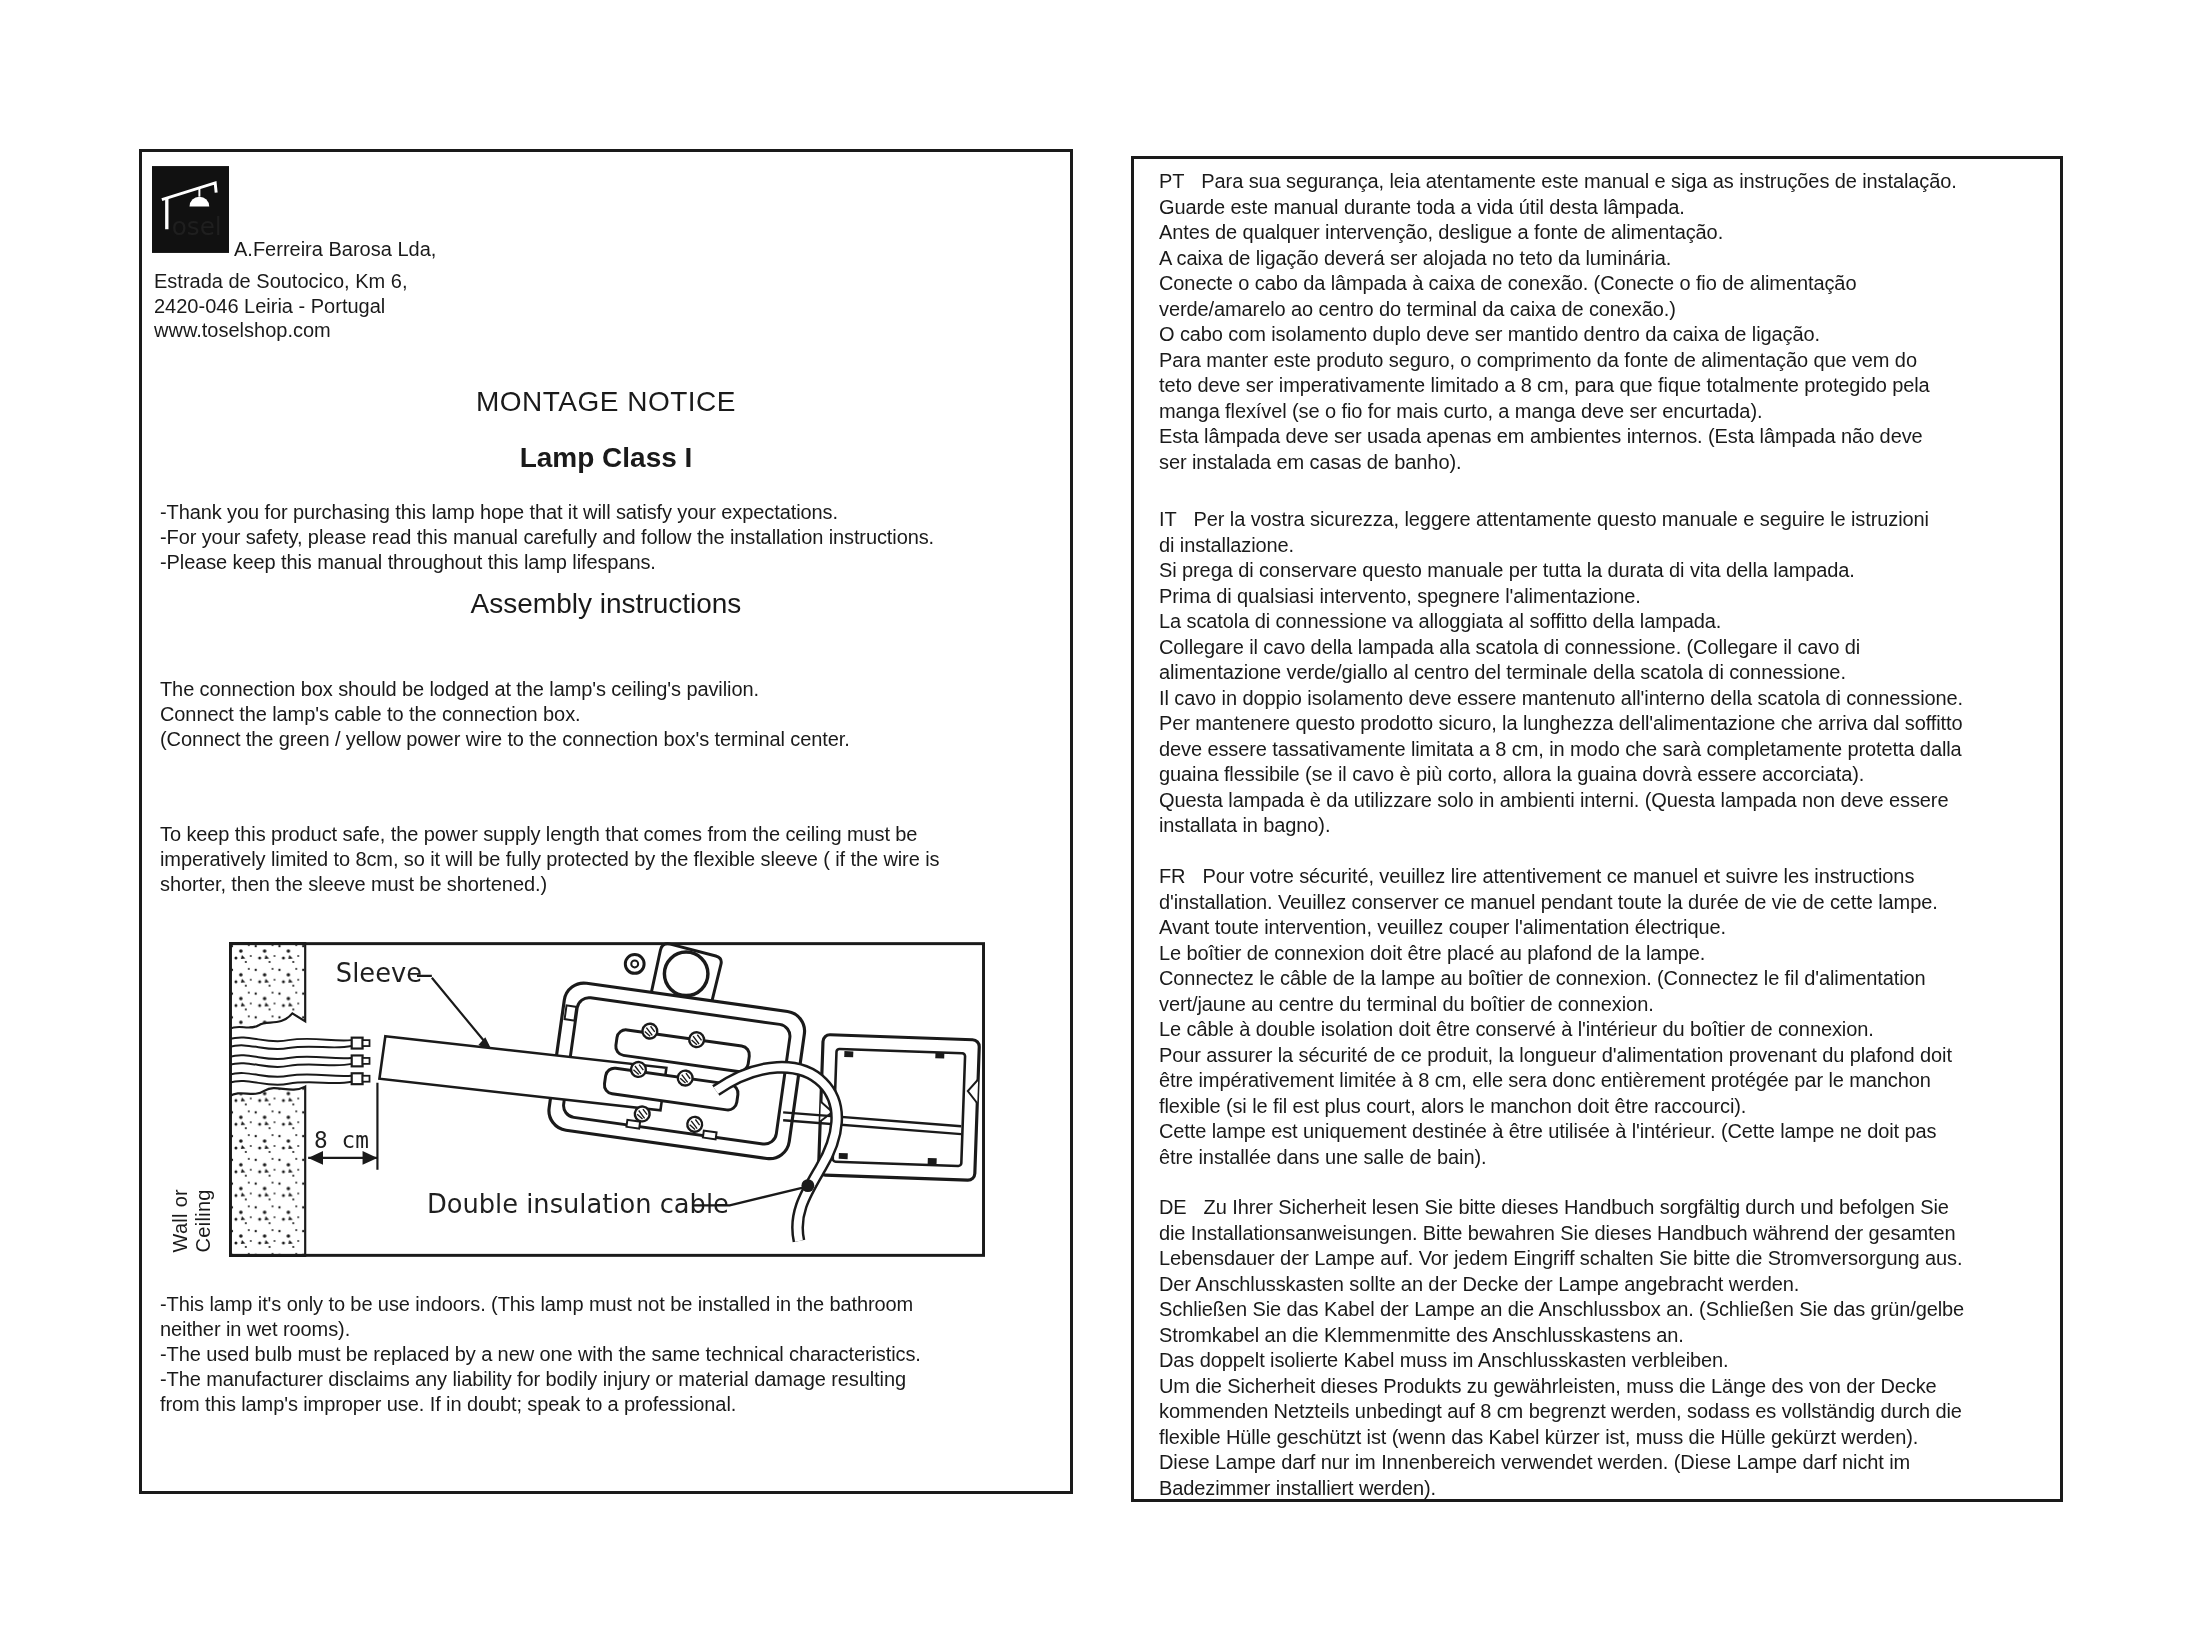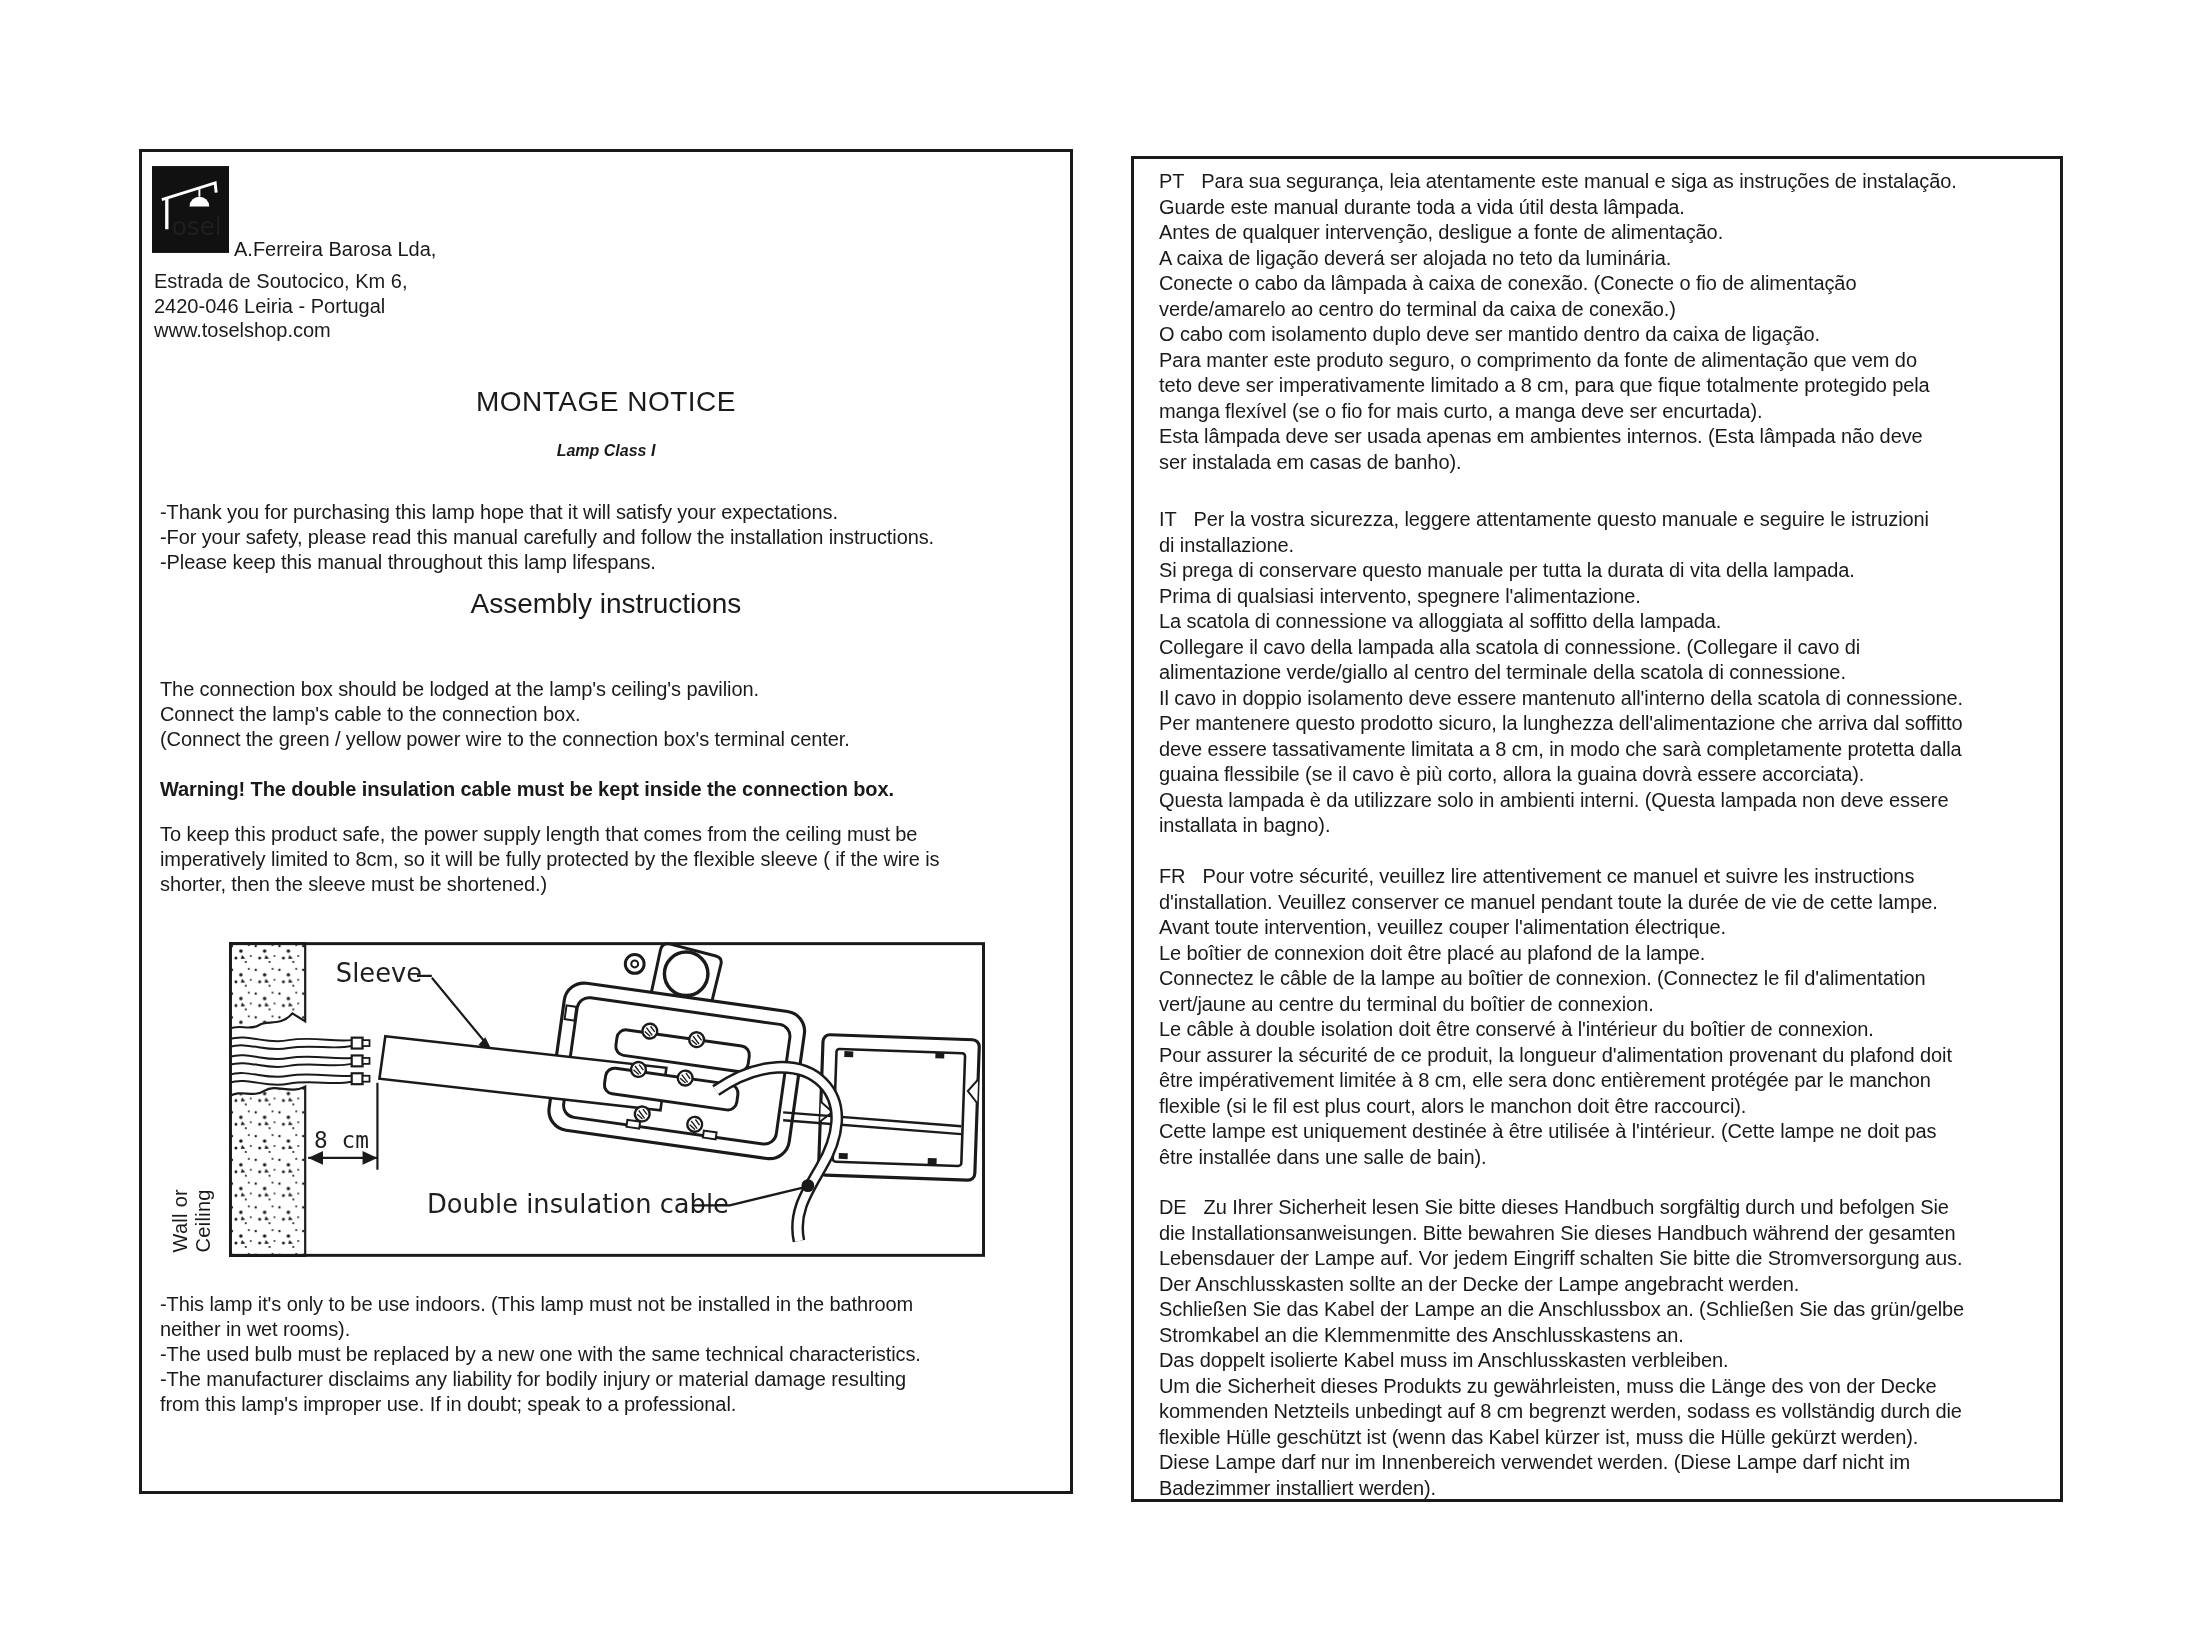--- a/index.html
+++ b/index.html
@@ -8,21 +8,21 @@
   .page{position:absolute;background:#fff;border:3px solid #1a1a1a;}
   #page1{left:139px;top:149px;width:928px;height:1339px;}
   #page2{left:1131px;top:156px;width:926px;height:1340px;}
   .abs{position:absolute;}
   .pre{white-space:pre-line;}
   .body-txt{font-size:20px;line-height:25px;letter-spacing:-0.1px;}
   .bold{font-weight:bold;}
   .center{width:100%;text-align:center;}
   .h1{font-size:28px;letter-spacing:0.5px;}
   .h2{font-size:28px;}
-  .sub{font-size:16px;font-weight:bold;font-style:italic;}
+  .sub{font-size:28px;font-weight:bold;}
   .company{font-size:20px;line-height:25px;}
   .lang-block{position:absolute;left:25px;right:14px;font-size:20px;line-height:25.5px;letter-spacing:-0.1px;}
   .lang-code{margin-right:17px;}
   .lang-text{white-space:pre-line;margin-top:28px;}
   .wall-label{font-size:20px;line-height:23px;letter-spacing:0.3px;transform:rotate(-90deg);text-align:left;}
   svg text{fill:#1f1f1f;}
   .draft{font-family:"DejaVu Sans Mono",monospace;}
 </style>
 </head>
 <body>
@@ -50,21 +50,20 @@
 
   <div class="abs body-txt pre" style="left:18px;top:348px;right:8px">-Thank you for purchasing this lamp hope that it will satisfy your expectations.
 -For your safety, please read this manual carefully and follow the installation instructions.
 -Please keep this manual throughout this lamp lifespans.</div>
 
 
   <div class="abs body-txt pre" style="left:18px;top:525px;right:8px">The connection box should be lodged at the lamp's ceiling's pavilion.
 Connect the lamp's cable to the connection box.
 (Connect the green / yellow power wire to the connection box's terminal center.</div>
 
-  <div class="abs body-txt bold" style="left:18px;top:625px;right:8px">Warning! The double insulation cable must be kept inside the connection box.</div>
 
   <div class="abs body-txt pre" style="left:18px;top:670px;right:8px">To keep this product safe, the power supply length that comes from the ceiling must be
 imperatively limited to 8cm, so it will be fully protected by the flexible sleeve ( if the wire is
 shorter, then the sleeve must be shortened.)</div>
 
   <div class="abs wall-label pre" style="left:-8px;top:1020px;width:115px;height:46px">Wall or
 Ceiling</div>
 
   <svg class="abs" style="left:87px;top:790px" width="756" height="315" viewBox="0 0 764 318">
     <defs>

